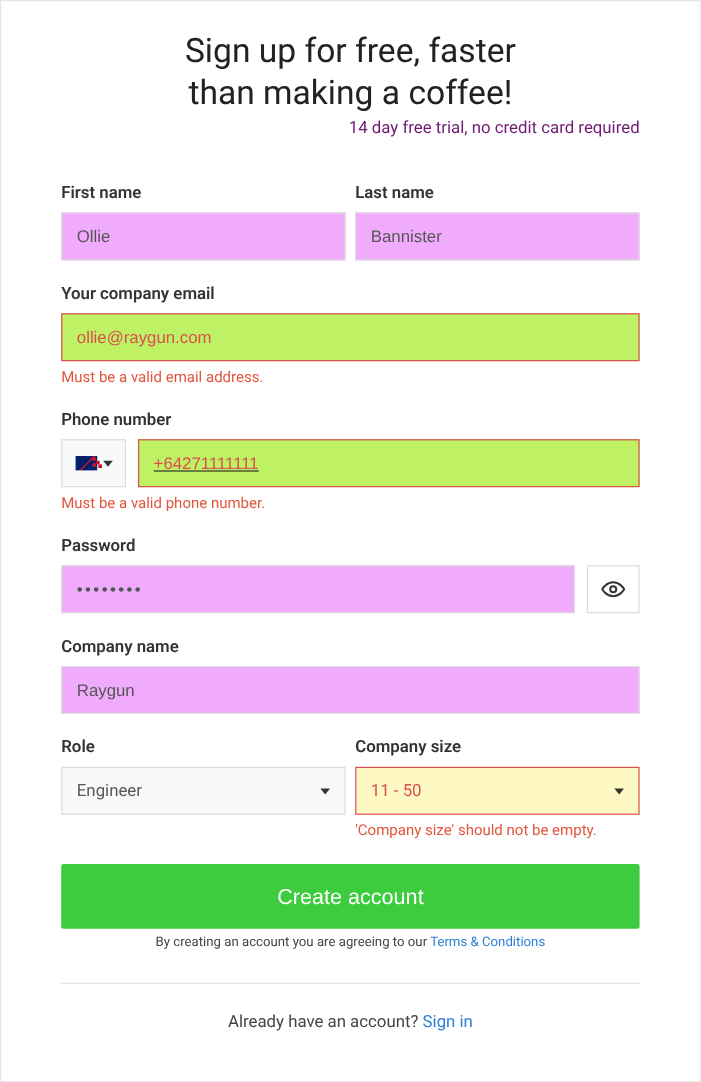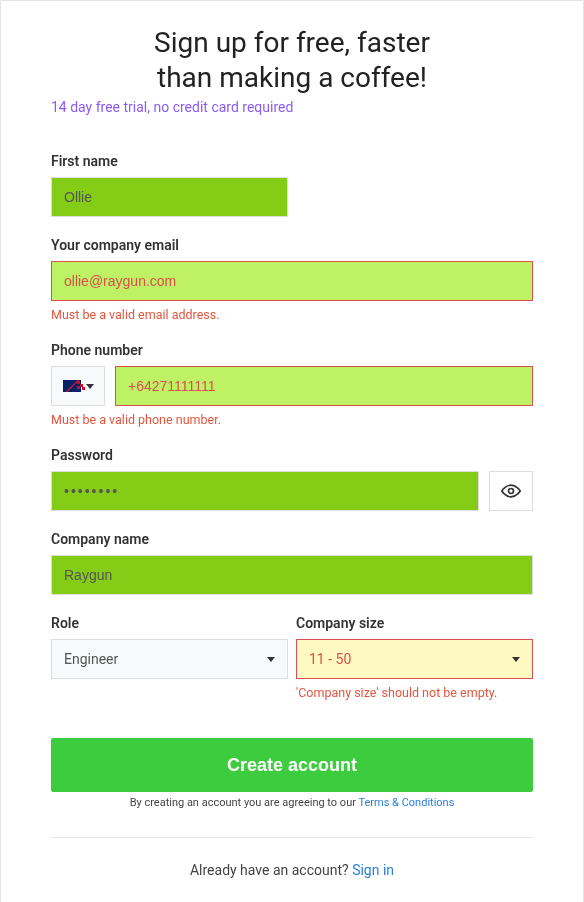--- a/index.html
+++ b/index.html
@@ -21,23 +21,23 @@
     }
     .heading {
       text-align: center;
       font-size: 28px;
       font-weight: 400;
       color: #222;
       line-height: 1.25;
       margin-bottom: 4px;
     }
     .subheading {
-      text-align: left;
-      font-size: 14px;
-      color: #8b5cf6;
+      text-align: right;
+      font-size: 14px;
+      color: #701a75;
       margin-bottom: 38px;
     }
     .row {
       display: flex;
       gap: 8px;
     }
     .field {
       margin-bottom: 20px;
       flex: 1;
     }
@@ -47,37 +47,38 @@
       font-weight: 600;
       color: #333;
       margin-bottom: 8px;
     }
     .input {
       width: 100%;
       height: 40px;
       padding: 0 12px;
       font-size: 14px;
       border: 1px solid #ddd;
-      background: #84cc16;
+      background: #f0abfc;
       color: #555;
       outline: none;
     }
     .input.error {
       border: 1px solid #d94f4f;
       background: #bef264;
       color: #d94f4f;
     }
     .error-text {
       font-size: 12.5px;
       color: #e3553e;
       margin-top: 6px;
     }
     .phone-wrap {
       display: flex;
       gap: 10px;
+      text-decoration: underline;
     }
     .country-select {
       width: 54px;
       height: 40px;
       border: 1px solid #ddd;
       background: #f8f9fa;
       display: flex;
       align-items: center;
       justify-content: center;
       gap: 5px;
@@ -150,23 +151,22 @@
       background: #fef9c3;
       color: #d94f4f;
     }
     .submit-btn {
       width: 100%;
       height: 54px;
       background: #3dcc3d;
       color: #fff;
       border: none;
       font-size: 18px;
-      font-weight: 700;
-      cursor: pointer;
-      margin-top: 18px;
+      font-weight: 400;
+      cursor: pointer;
       border-radius: 2px;
     }
     .terms {
       text-align: center;
       font-size: 11px;
       color: #444;
       margin-top: 4px;
     }
     .link {
       color: #2b7fd9;
@@ -194,20 +194,22 @@
     <span>than making a coffee!</span>
   </h1>
   <p class="subheading">14 day free trial, no credit card required</p>
 
   <div class="row">
     <div class="field">
       <label class="label">First name</label>
       <input class="input" type="text" value="Ollie" style="">
     </div>
     <div class="field">
+      <label class="label">Last name</label>
+      <input class="input" type="text" value="Bannister" style="">
     </div>
   </div>
 
   <div class="field">
     <label class="label">Your company email</label>
     <input class="input error" type="text" value="ollie@raygun.com" style="">
     <div class="error-text">Must be a valid email address.</div>
   </div>
 
   <div class="field">

